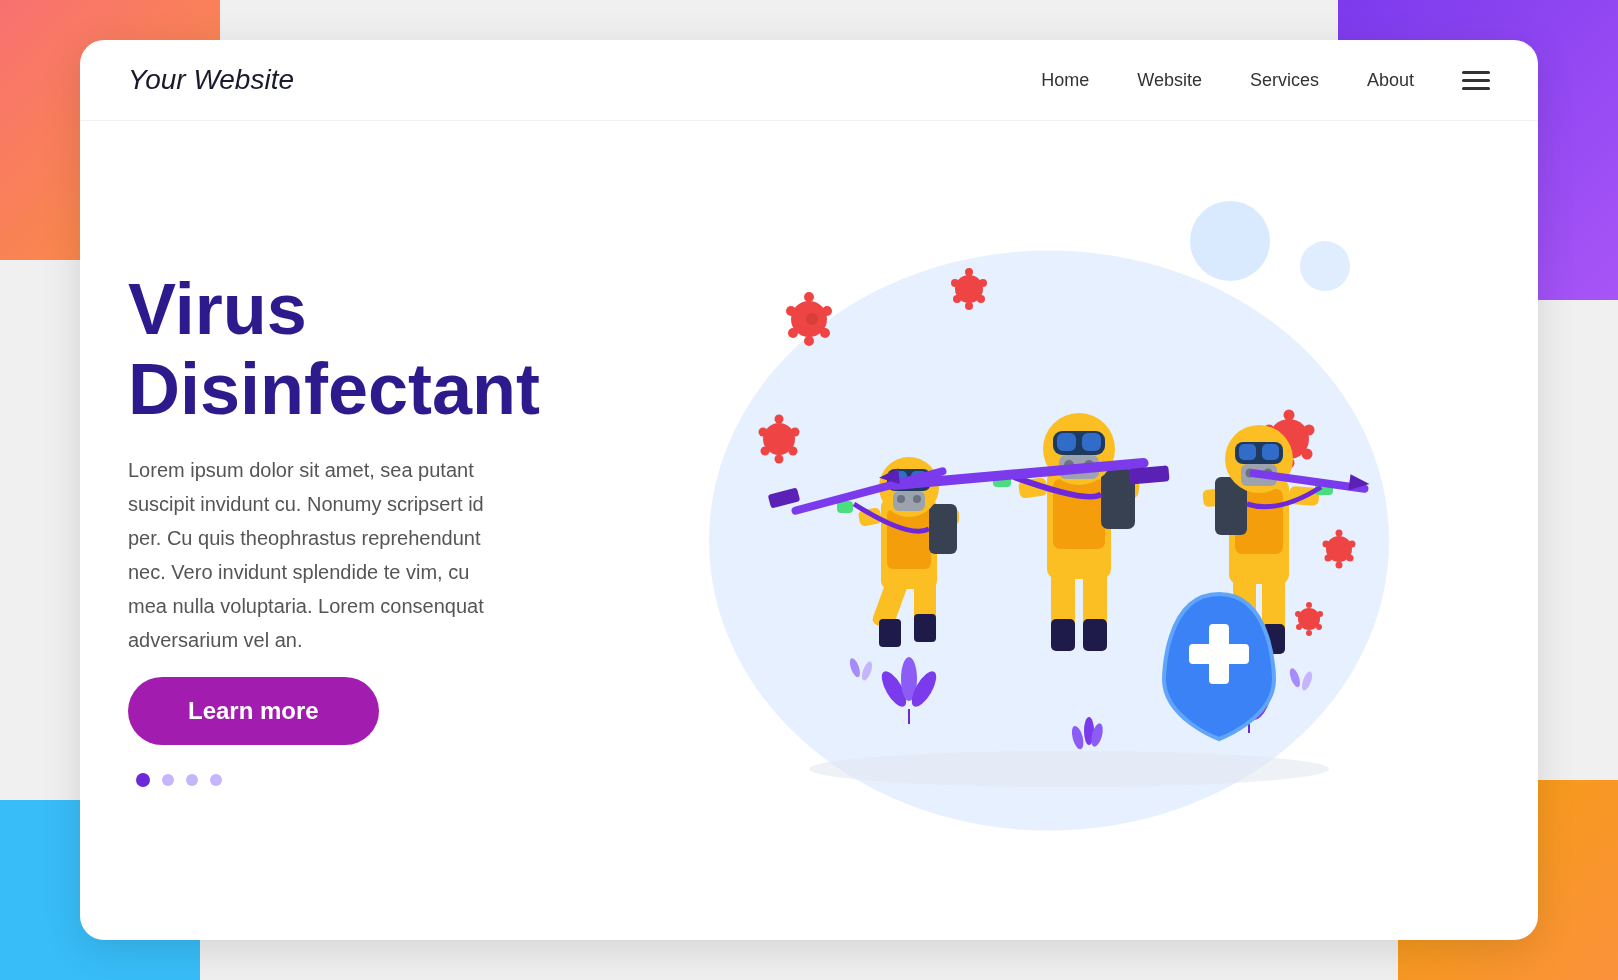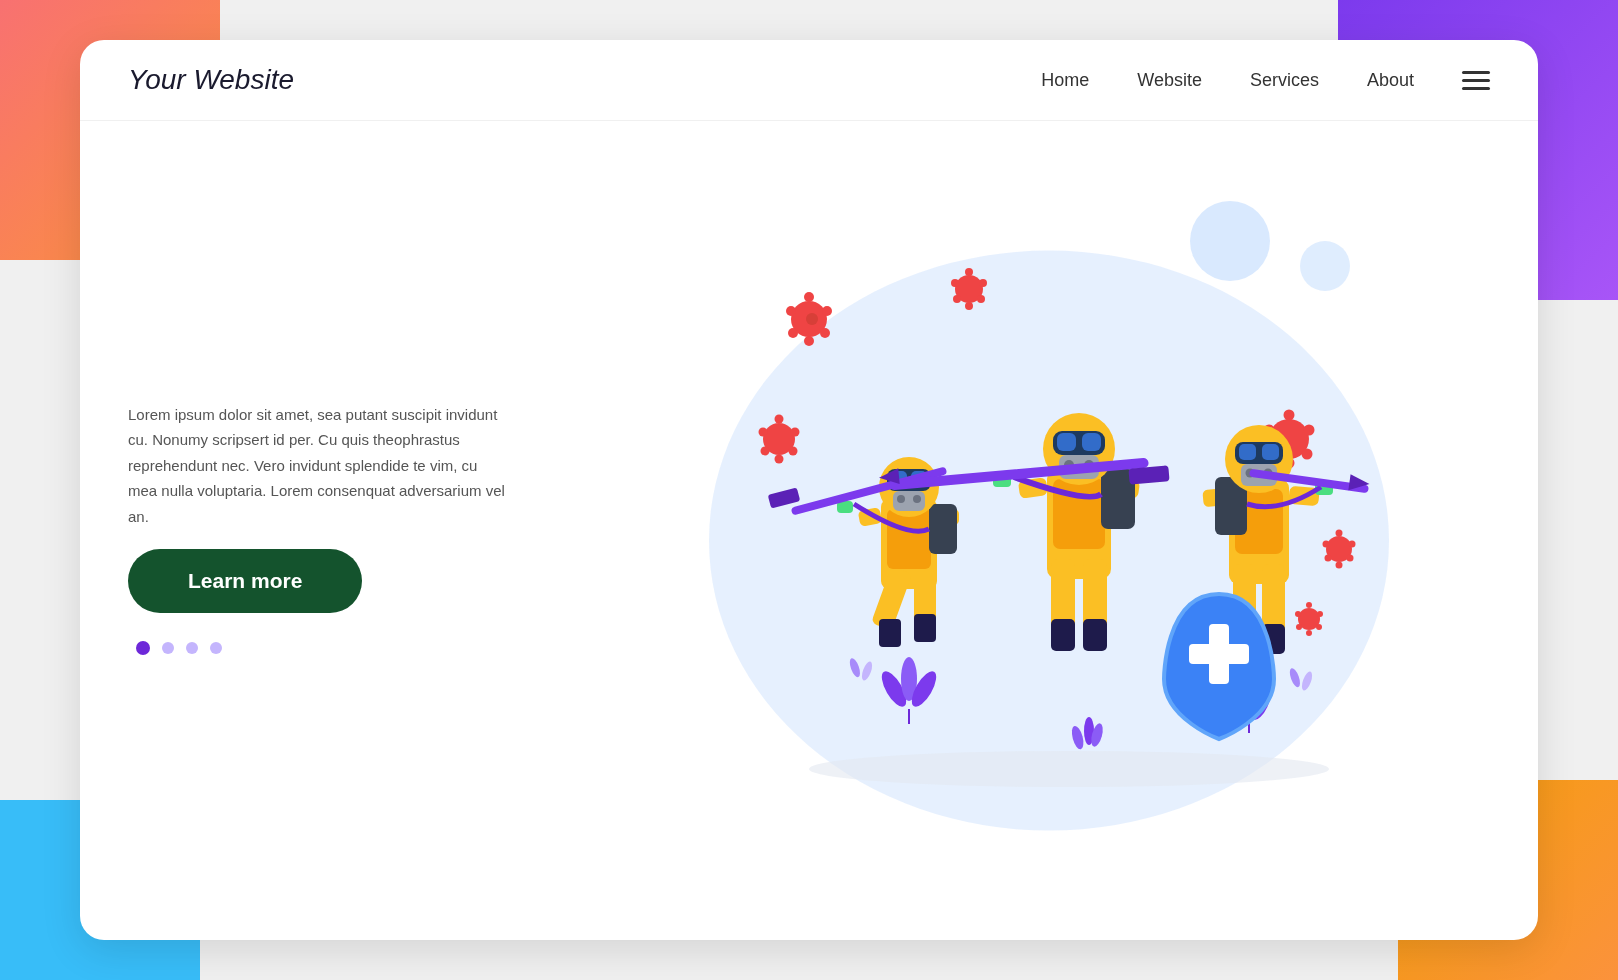--- a/index.html
+++ b/index.html
@@ -114,33 +114,33 @@
       z-index: 2;
     }
     .hero-title {
       font-size: 72px;
       font-weight: 900;
       color: #2d1b8e;
       line-height: 1.1;
       margin-bottom: 24px;
     }
     .hero-description {
-      font-size: 15px;
+      font-size: 20px;
       color: #555;
       line-height: 1.7;
       max-width: 380px;
       margin-bottom: 20px;
     }
     .learn-more-btn {
-      background: #14532d;
+      background: #a21caf;
       color: white;
       border: none;
       border-radius: 50px;
       padding: 20px 60px;
-      font-size: 21px;
+      font-size: 24px;
       font-weight: 600;
       cursor: pointer;
       display: inline-block;
       margin-bottom: 28px;
     }
 
     
     .dots {
       display: flex;
       gap: 12px;
@@ -231,20 +231,24 @@
     <div class="hamburger">
       <span></span>
       <span></span>
       <span></span>
     </div>
   </header>
 
   <main class="main">
 
     <div class="left-content">
+      <h1 class="hero-title">
+        <span>Virus</span><br>
+        <span>Disinfectant</span>
+      </h1>
       <p class="hero-description">Lorem ipsum dolor sit amet, sea putant suscipit invidunt cu. Nonumy scripsert id per. Cu quis theophrastus reprehendunt nec. Vero invidunt splendide te vim, cu mea nulla voluptaria. Lorem consenquat adversarium vel an.</p>
       <button class="learn-more-btn">Learn more</button>
       <div class="dots">
         <div class="dot active"></div>
         <div class="dot"></div>
         <div class="dot"></div>
         <div class="dot"></div>
       </div>
     </div>
 

